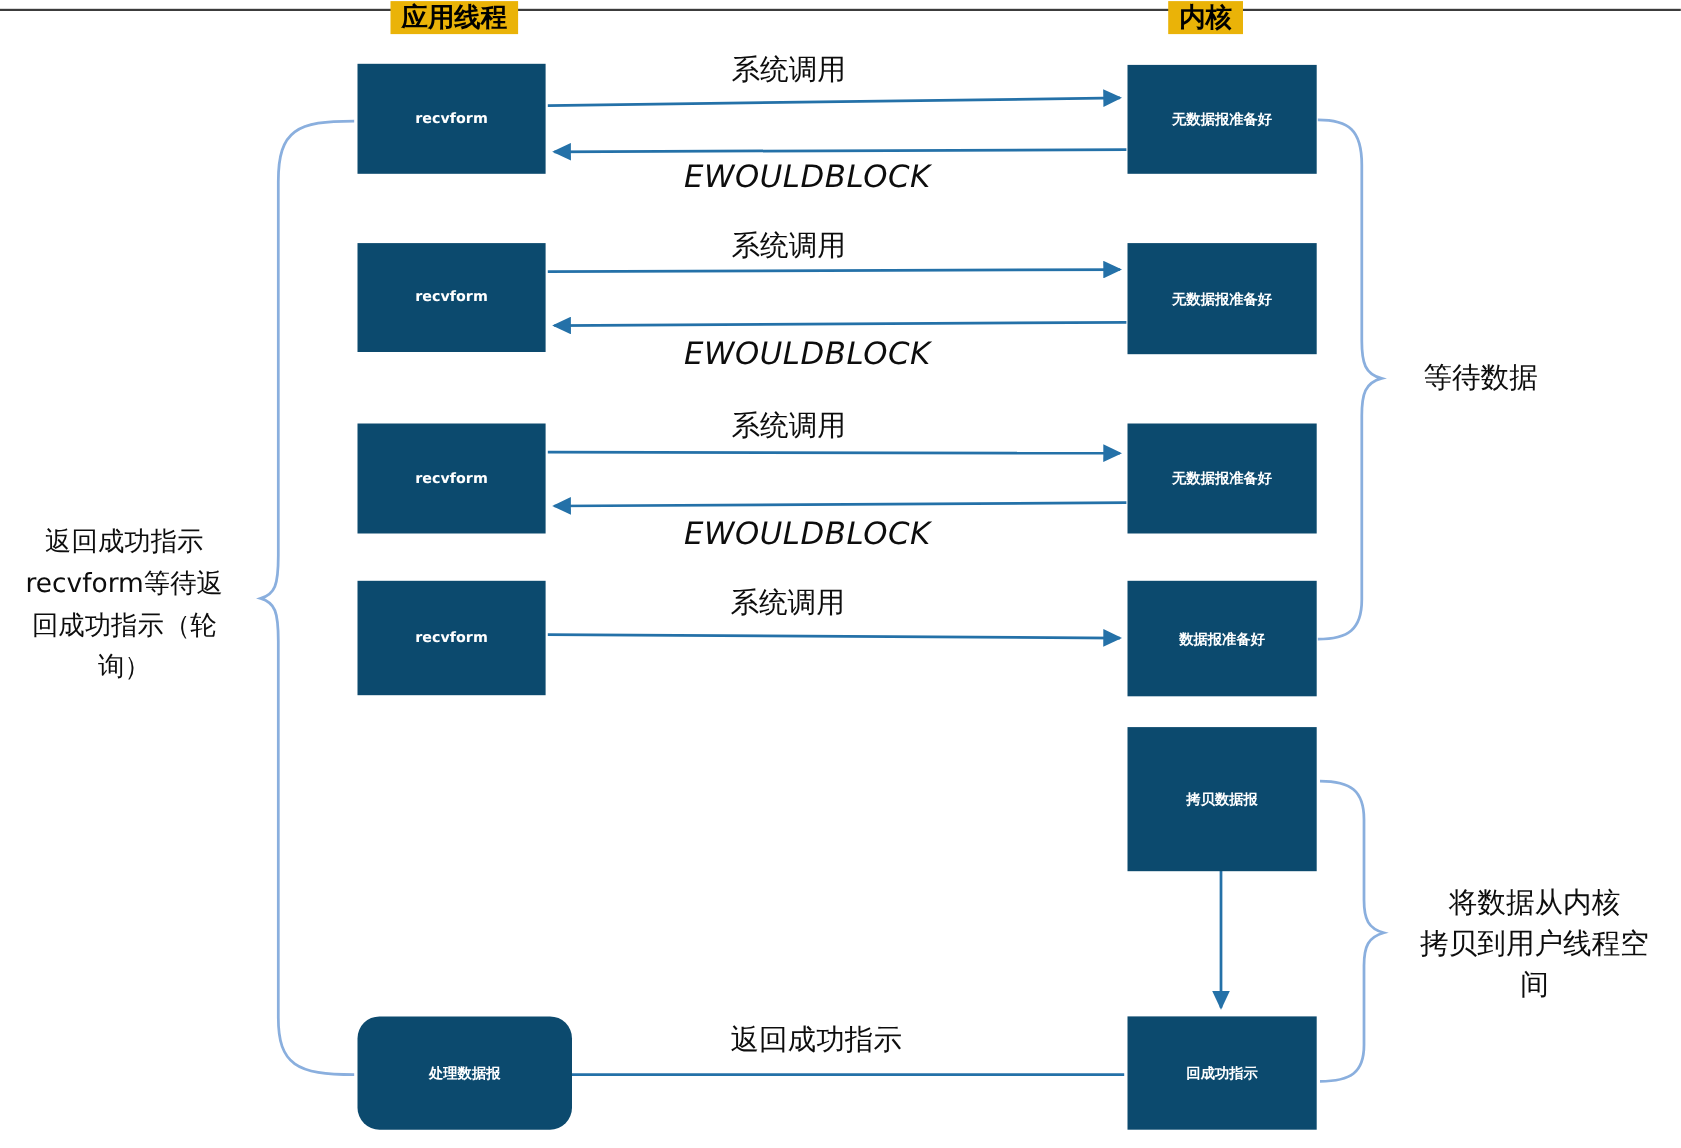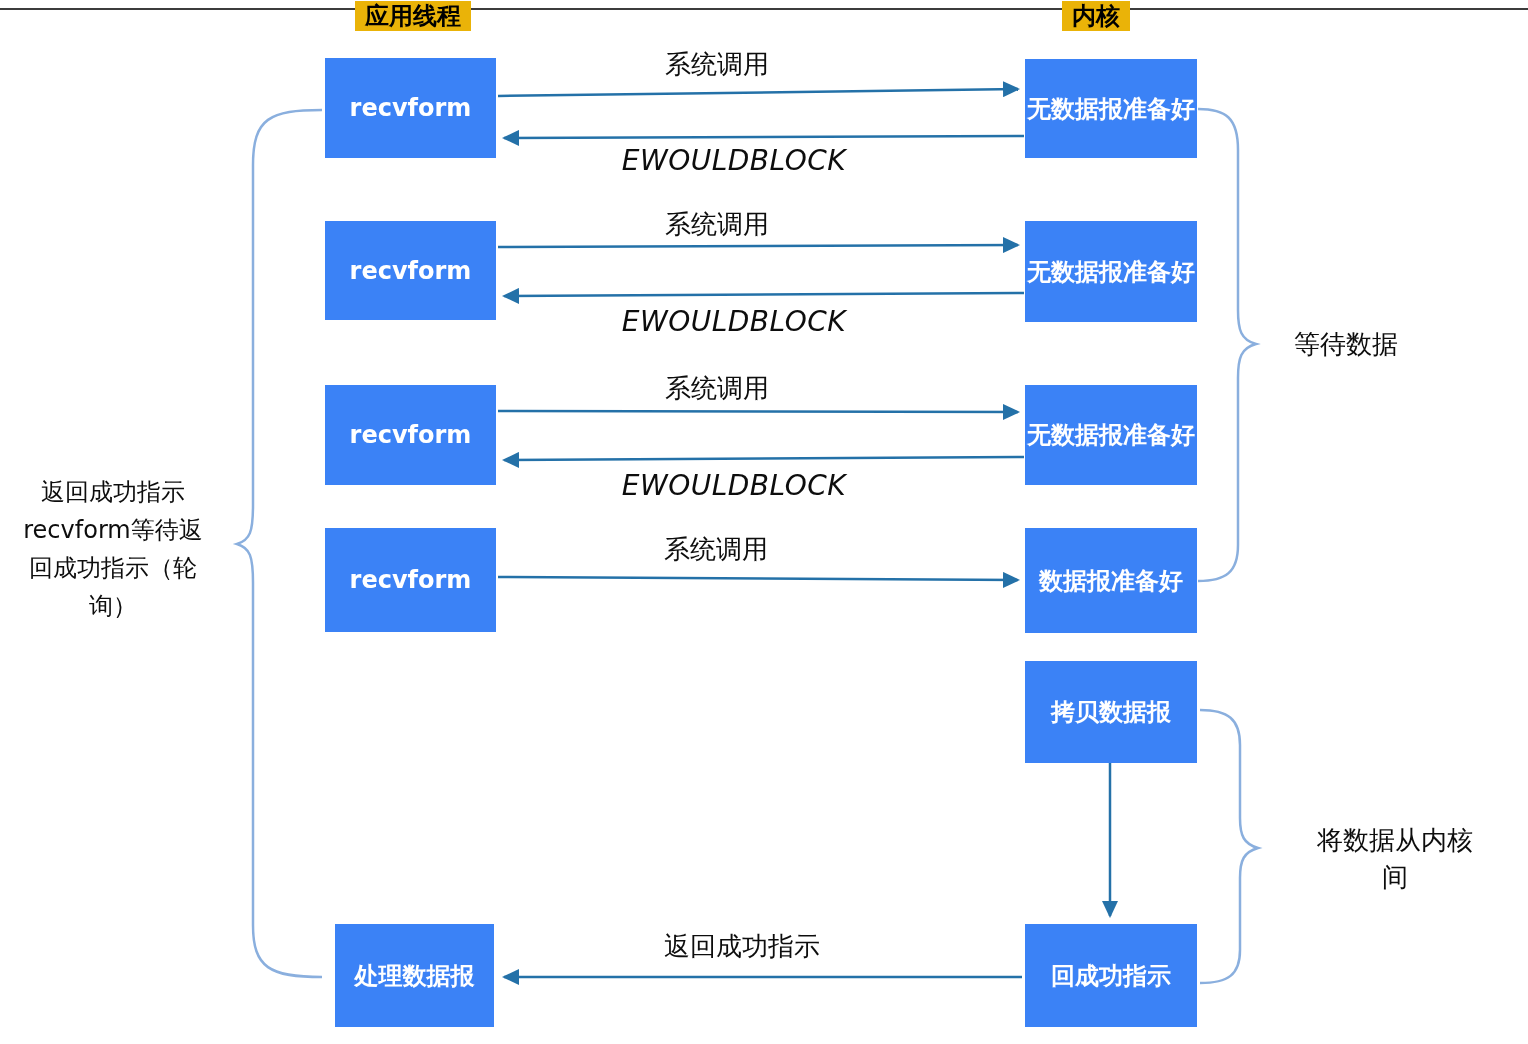--- a/index.html
+++ b/index.html
@@ -10,23 +10,23 @@
   }
   .stage{position:absolute;inset:0;width:1528px;height:1044px;}
   .top-rule{position:absolute;left:0;top:8px;width:1528px;height:2px;background:#3c3c3c;z-index:1;}
   .col-header{
     position:absolute;transform:translate(-50%,0);top:1px;z-index:3;
     background:#eab308;padding:0 10px;
     font-size:24px;font-weight:bold;color:#000;white-space:nowrap;line-height:30px;
   }
   svg.connectors{position:absolute;left:0;top:0;z-index:1;}
   .box{
-    position:absolute;z-index:2;background:#3b82f6;color:#ffffff;
+    position:absolute;z-index:2;background:#0c4a6e;color:#ffffff;
     display:flex;align-items:center;justify-content:center;
-    font-size:24px;font-weight:bold;white-space:nowrap;
+    font-size:13px;font-weight:bold;white-space:nowrap;
   }
   .flow-label{
     position:absolute;z-index:2;transform:translate(-50%,-50%);
     color:#0d0d0d;font-size:26px;white-space:nowrap;line-height:1.1;
   }
   .ewb{font-size:28px;letter-spacing:0.5px;font-style:italic;}
   .note{
     position:absolute;z-index:2;transform:translate(-50%,-50%);
     color:#0d0d0d;font-size:24px;text-align:center;line-height:38px;white-space:nowrap;
   }
@@ -72,27 +72,27 @@
              C 1241 348, 1238 358, 1238 378 L 1238 545 C 1238 572, 1226 581, 1198 581" fill="none" stroke="#8aafde" stroke-width="2.5"></path>
 
     <path d="M 1200 710 C 1228 710, 1240 719, 1240 745 L 1240 818 C 1240 836, 1244 844, 1258 848
              C 1244 852, 1240 860, 1240 878 L 1240 950 C 1240 975, 1228 983, 1200 983" fill="none" stroke="#8aafde" stroke-width="2.5"></path>
   </svg>
 
   <div class="box" style="left:325px;top:58px;width:171px;height:100px;">recvform</div>
   <div class="box" style="left:325px;top:221px;width:171px;height:99px;">recvform</div>
   <div class="box" style="left:325px;top:385px;width:171px;height:100px;">recvform</div>
   <div class="box" style="left:325px;top:528px;width:171px;height:104px;">recvform</div>
-  <div class="box" style="left:335px;top:924px;width:159px;height:103px;">处理数据报</div>
+  <div class="box" style="left:325px;top:924px;width:195px;height:103px;border-radius:20px;">处理数据报</div>
 
   <div class="box" style="left:1025px;top:59px;width:172px;height:99px;">无数据报准备好</div>
   <div class="box" style="left:1025px;top:221px;width:172px;height:101px;">无数据报准备好</div>
   <div class="box" style="left:1025px;top:385px;width:172px;height:100px;">无数据报准备好</div>
   <div class="box" style="left:1025px;top:528px;width:172px;height:105px;">数据报准备好</div>
-  <div class="box" style="left:1025px;top:661px;width:172px;height:102px;">拷贝数据报</div>
+  <div class="box" style="left:1025px;top:661px;width:172px;height:131px;">拷贝数据报</div>
   <div class="box" style="left:1025px;top:924px;width:172px;height:103px;">回成功指示</div>
 
   <div class="flow-label" style="left:717px;top:64px;">系统调用</div>
   <div class="flow-label ewb" style="left:734px;top:161px;">EWOULDBLOCK</div>
   <div class="flow-label" style="left:717px;top:224px;">系统调用</div>
   <div class="flow-label ewb" style="left:734px;top:322px;">EWOULDBLOCK</div>
   <div class="flow-label" style="left:717px;top:388px;">系统调用</div>
   <div class="flow-label ewb" style="left:734px;top:486px;">EWOULDBLOCK</div>
   <div class="flow-label" style="left:716px;top:549px;">系统调用</div>
   <div class="flow-label" style="left:742px;top:946px;">返回成功指示</div>
@@ -101,16 +101,17 @@
     <div>返回成功指示</div>
     <div>recvform等待返</div>
     <div>回成功指示（轮</div>
     <div>询）</div>
   </div>
 
   <div class="note wait-label" style="left:1346px;top:344px;">等待数据</div>
 
   <div class="note right-note" style="left:1395px;top:859px;">
     <div>将数据从内核</div>
+    <div>拷贝到用户线程空</div>
     <div>间</div>
   </div>
 
 </div>
 
 </body></html>

